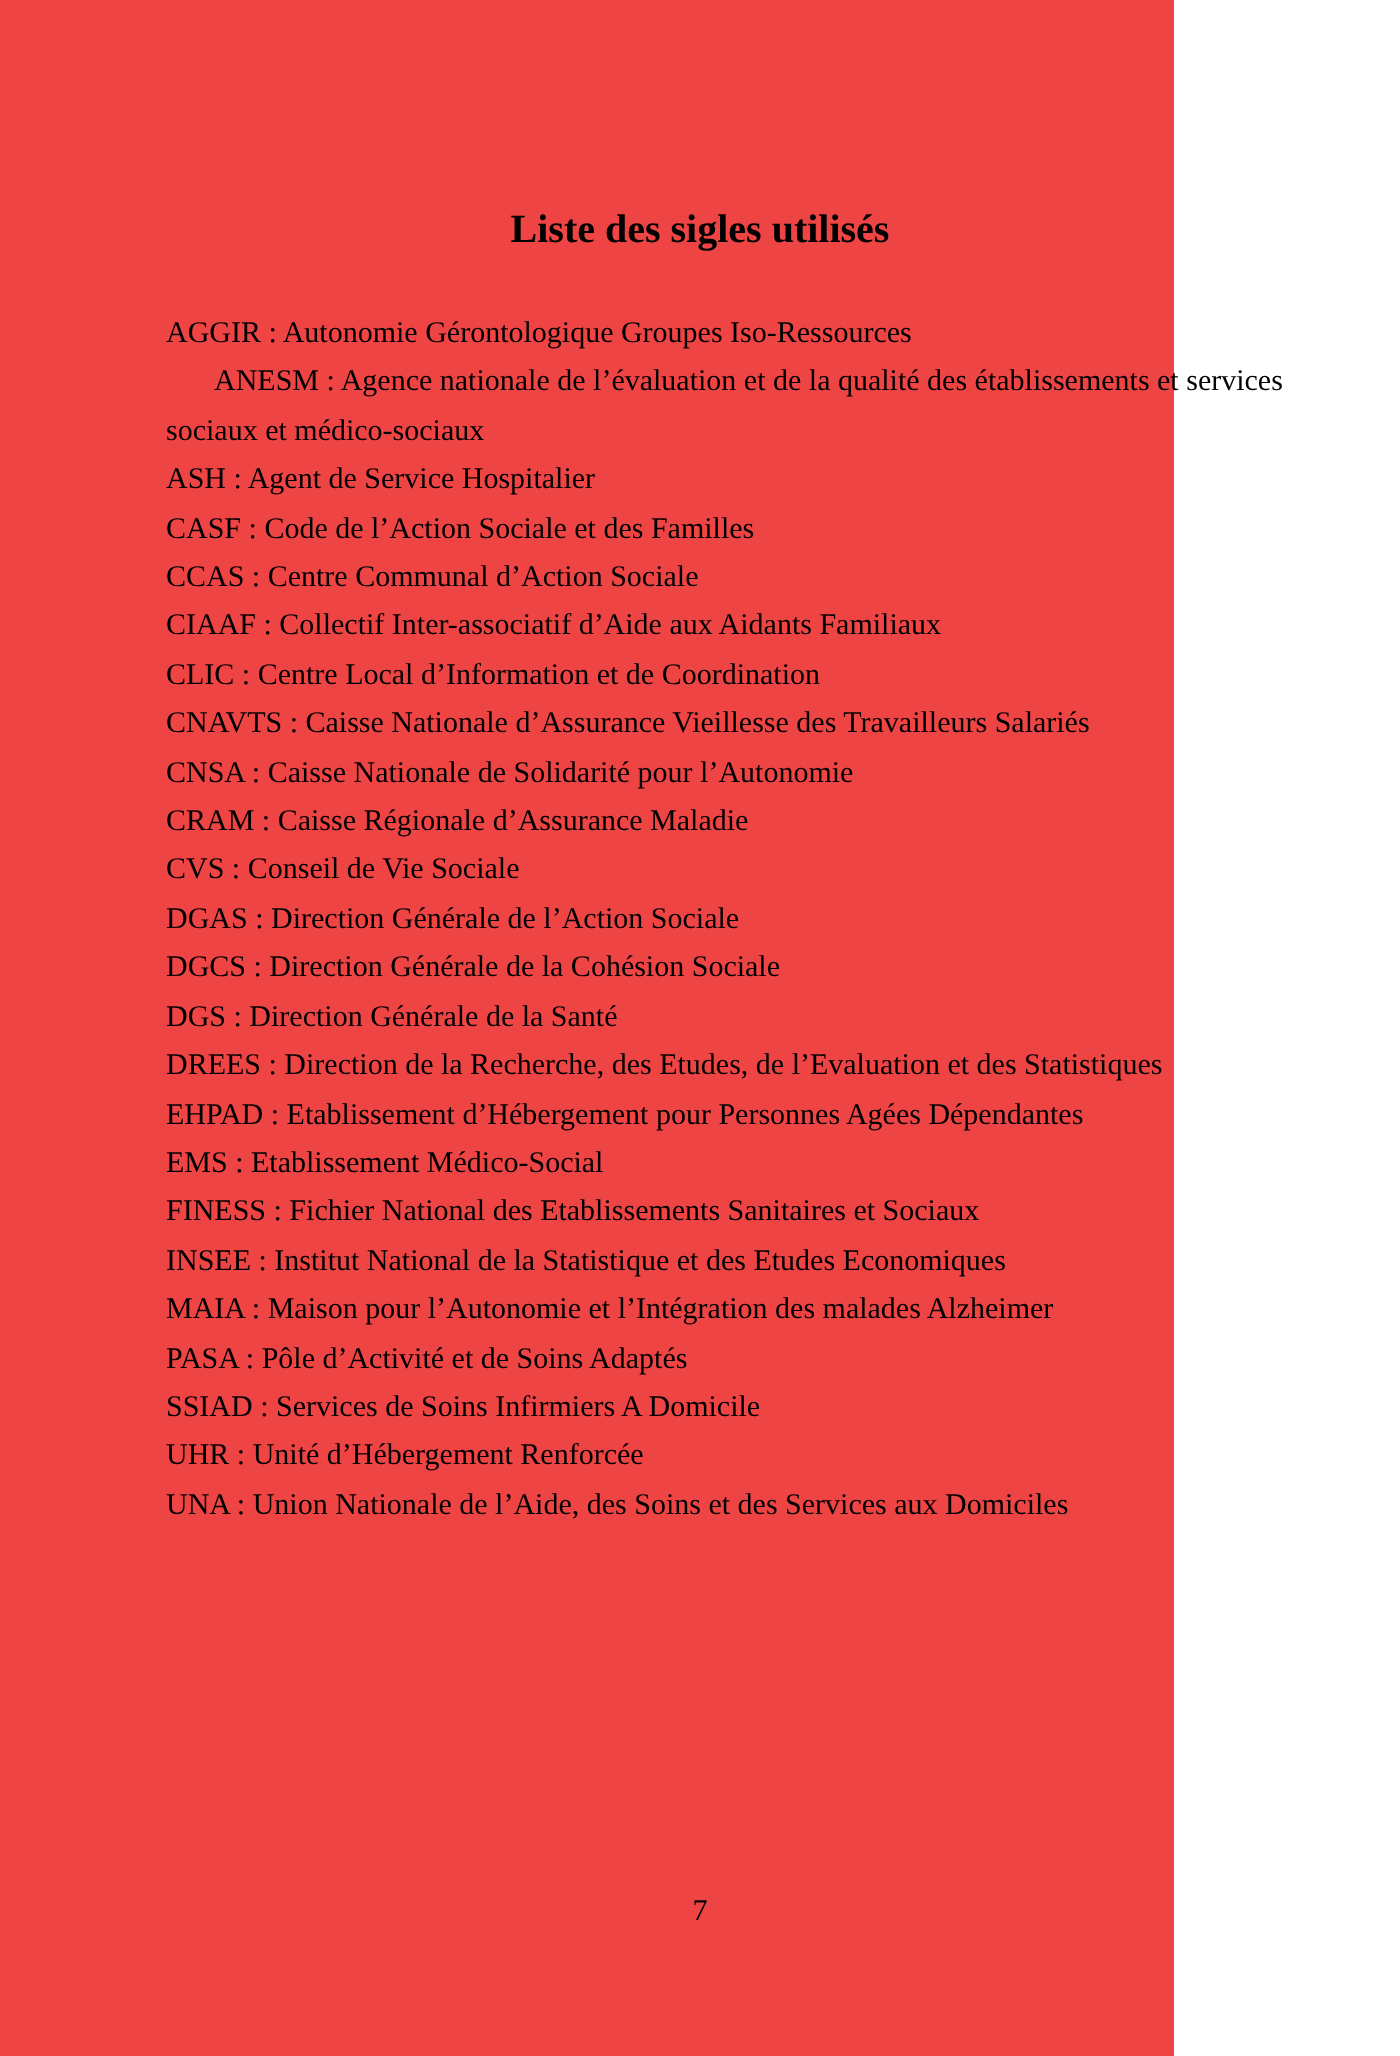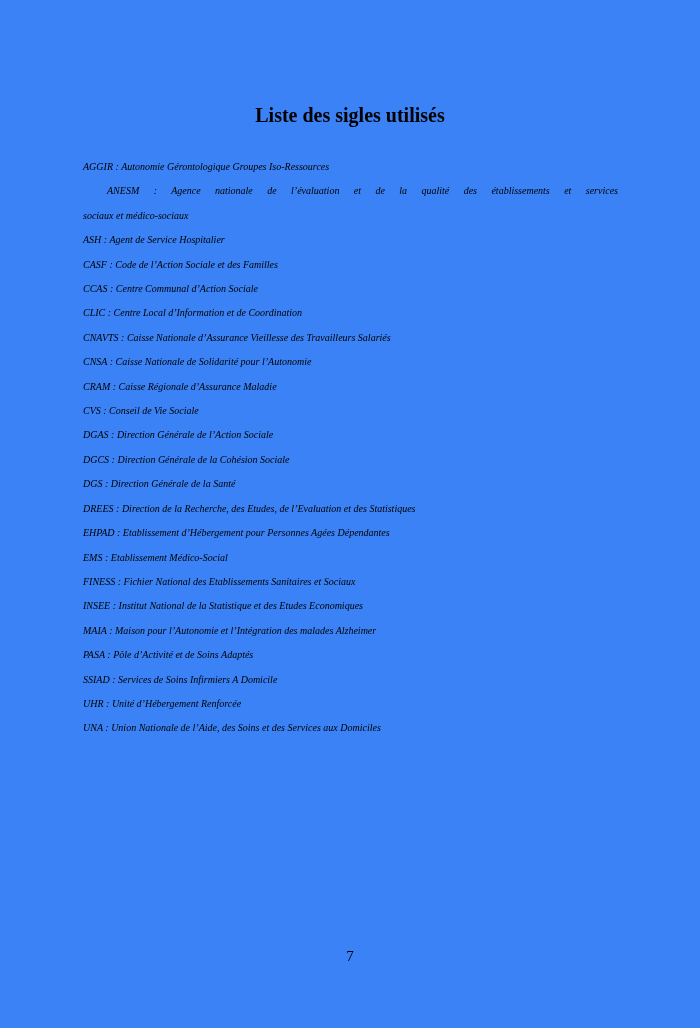--- a/index.html
+++ b/index.html
@@ -12,23 +12,23 @@
       height: 1028px;
       position: relative;
       overflow: hidden;
       font-family: "Liberation Serif", "DejaVu Serif", serif;
       color: #000000;
     }
     .page {
       position: absolute;
       left: 0;
       top: 0;
-      width: 700px;
+      width: 587px;
       height: 1028px;
-      background: #3b82f6;
+      background: #ef4444;
     }
     .title {
       position: absolute;
       left: 0;
       top: 101px;
       width: 700px;
       text-align: center;
       font-weight: bold;
       font-size: 20px;
       line-height: 28px;
@@ -37,26 +37,25 @@
     .list {
       position: absolute;
       left: 83px;
       top: 155px;
       width: 535px;
       margin: 0;
       padding: 0;
       list-style: none;
     }
     .item {
-      font-size: 10px;
+      font-size: 15px;
       line-height: 24.4px;
       margin: 0;
       padding: 0;
       white-space: nowrap;
-      font-style: italic;
     }
     .item.justified {
       white-space: normal;
       text-align: justify;
       text-align-last: left;
     }
     .item .justify-line {
       display: block;
       text-align: justify;
       text-align-last: justify;
@@ -81,20 +80,21 @@
 
   <ul class="list">
     <li class="item">AGGIR : Autonomie Gérontologique Groupes Iso-Ressources</li>
     <li class="item justified">
       <span class="justify-line">ANESM : Agence nationale de l’évaluation et de la qualité des établissements et services</span>
       <span style="display:block">sociaux et médico-sociaux</span>
     </li>
     <li class="item">ASH : Agent de Service Hospitalier</li>
     <li class="item">CASF : Code de l’Action Sociale et des Familles</li>
     <li class="item">CCAS : Centre Communal d’Action Sociale</li>
+    <li class="item">CIAAF : Collectif Inter-associatif d’Aide aux Aidants Familiaux</li>
     <li class="item">CLIC : Centre Local d’Information et de Coordination</li>
     <li class="item">CNAVTS : Caisse Nationale d’Assurance Vieillesse des Travailleurs Salariés</li>
     <li class="item">CNSA : Caisse Nationale de Solidarité pour l’Autonomie</li>
     <li class="item">CRAM : Caisse Régionale d’Assurance Maladie</li>
     <li class="item">CVS : Conseil de Vie Sociale</li>
     <li class="item">DGAS : Direction Générale de l’Action Sociale</li>
     <li class="item">DGCS : Direction Générale de la Cohésion Sociale</li>
     <li class="item">DGS : Direction Générale de la Santé</li>
     <li class="item">DREES : Direction de la Recherche, des Etudes, de l’Evaluation et des Statistiques</li>
     <li class="item">EHPAD : Etablissement d’Hébergement pour Personnes Agées Dépendantes</li>

